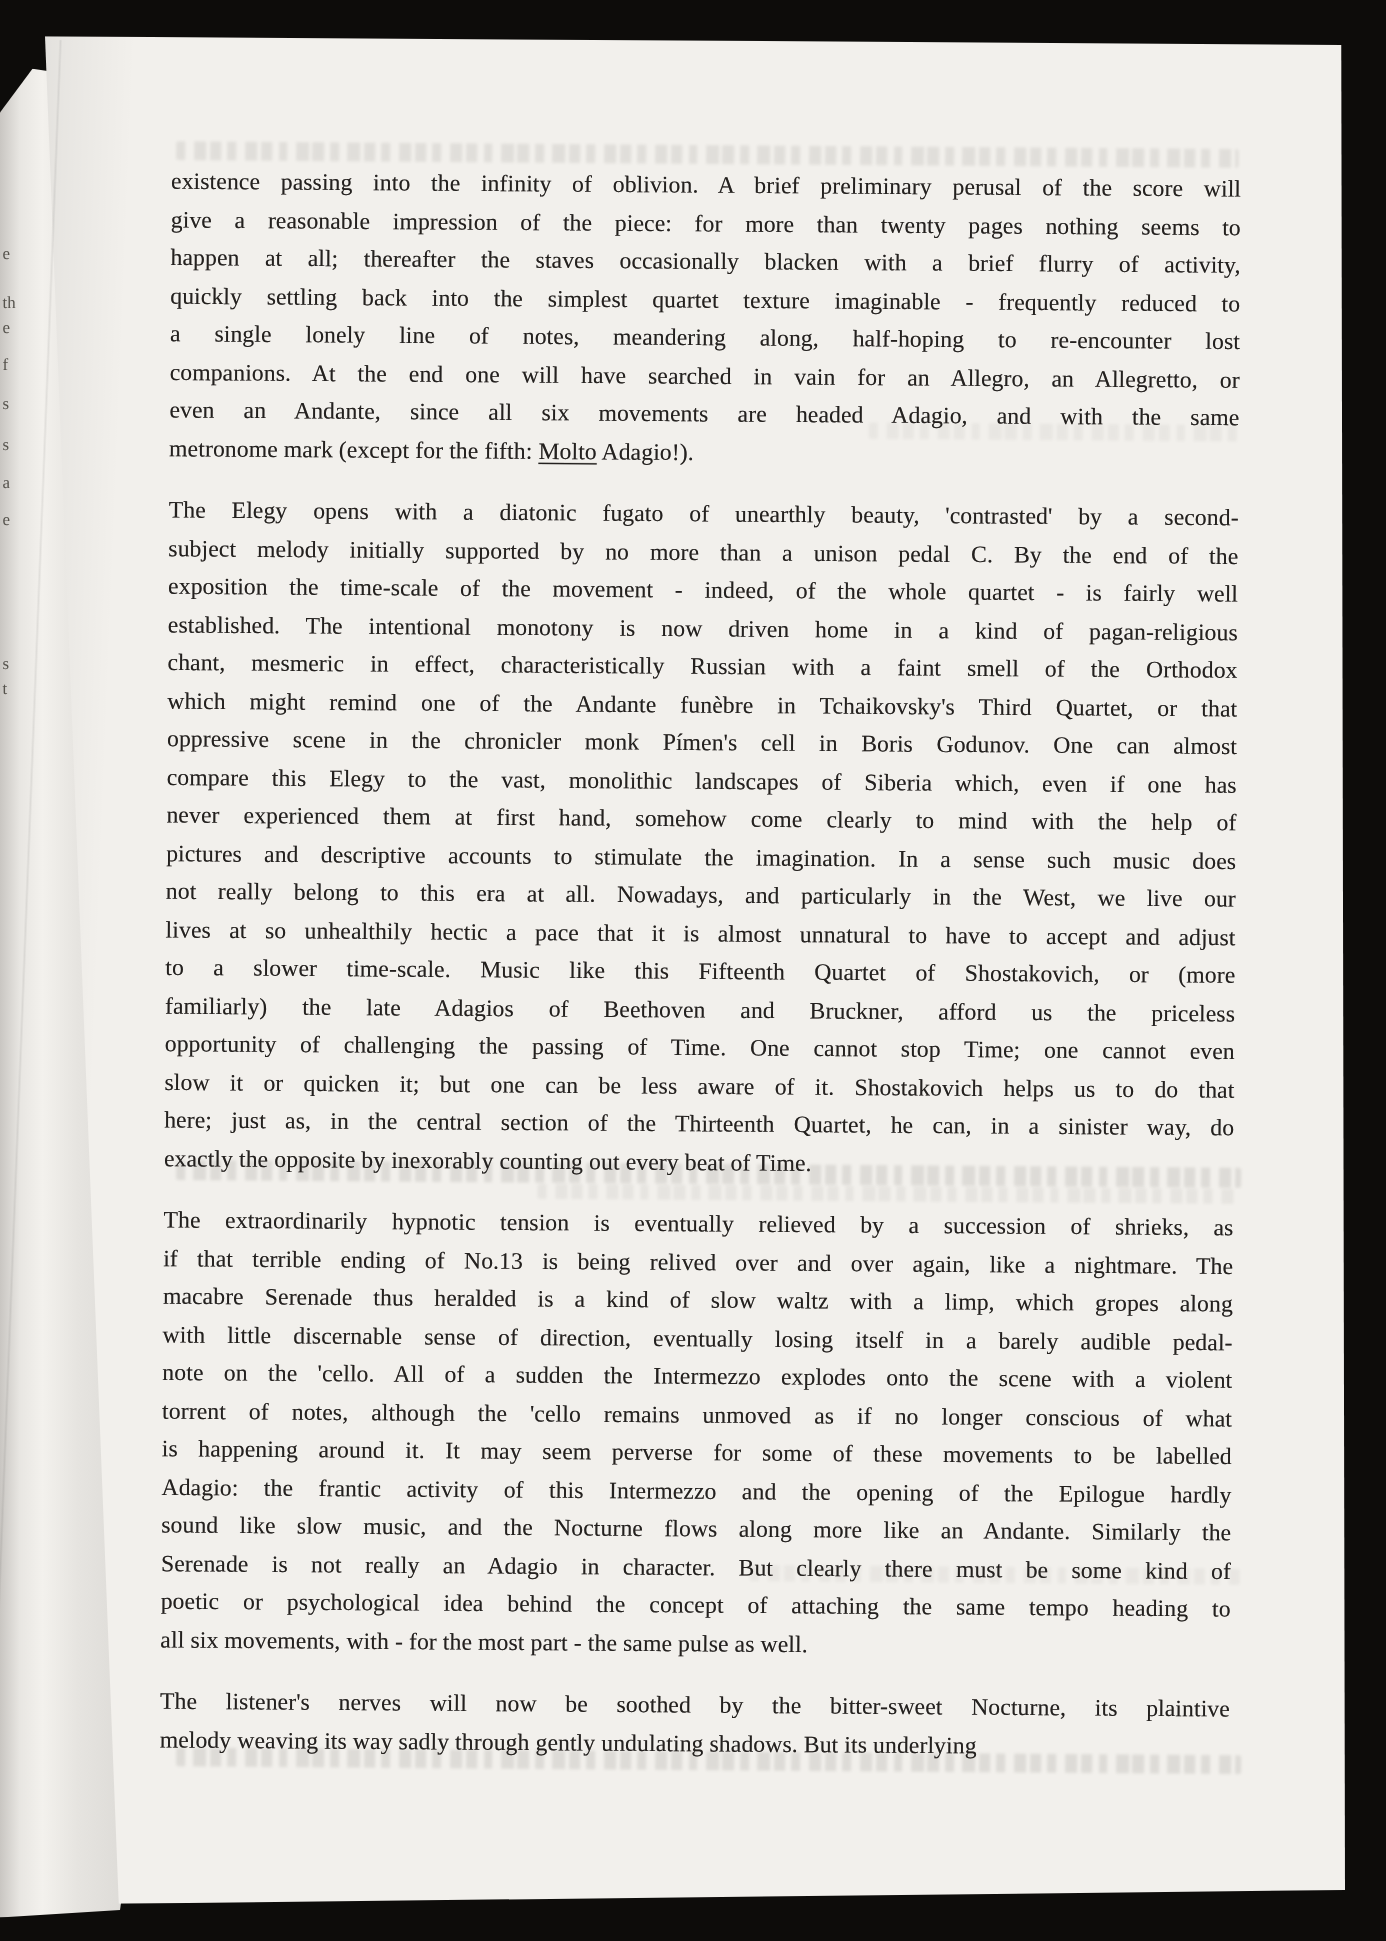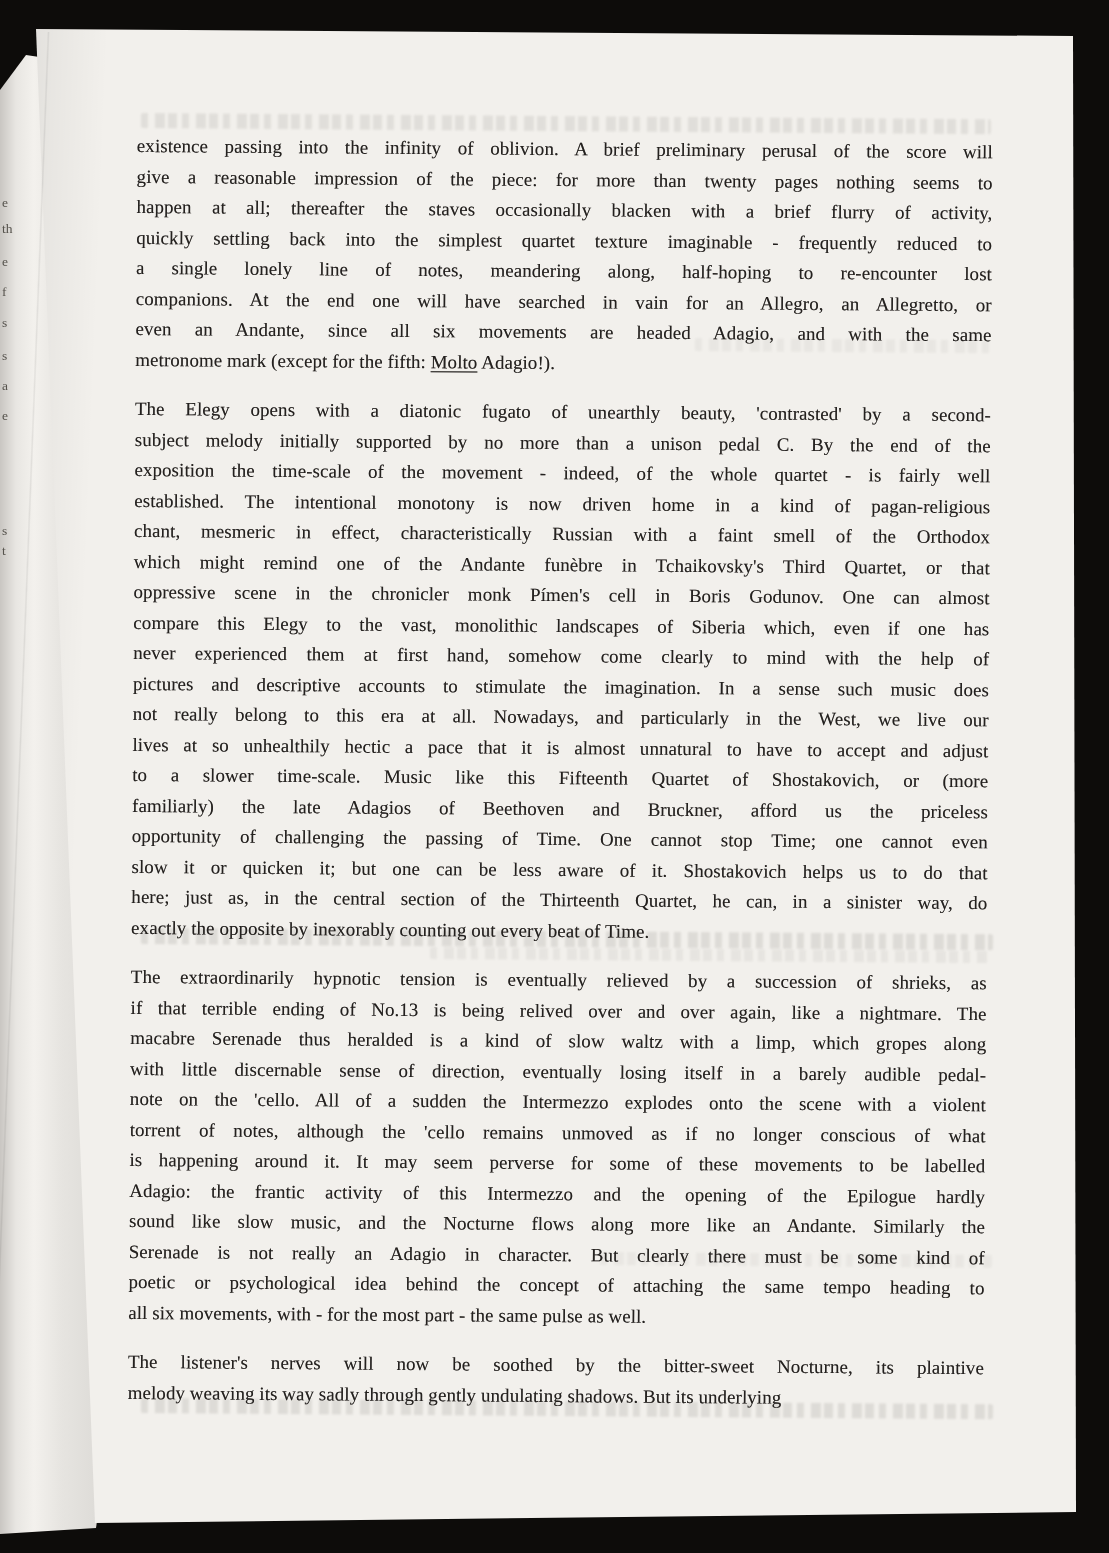--- a/index.html
+++ b/index.html
@@ -60,21 +60,21 @@
   }
 </style>
 </head>
 <body>
 
 <div class="scene">
 
   <div class="facing-page"></div>
   <div id="frags">
       <span class="frag" style="top: 196px;">e</span>
-      <span class="frag" style="top: 222px;">th</span>
+      <span class="frag" style="top: 235px;">th</span>
       <span class="frag" style="top: 255px;">e</span>
       <span class="frag" style="top: 285px;">f</span>
       <span class="frag" style="top: 316px;">s</span>
       <span class="frag" style="top: 349px;">s</span>
       <span class="frag" style="top: 379px;">a</span>
       <span class="frag" style="top: 409px;">e</span>
       <span class="frag" style="top: 524px;">s</span>
       <span class="frag" style="top: 544px;">t</span>
     </div>
 

